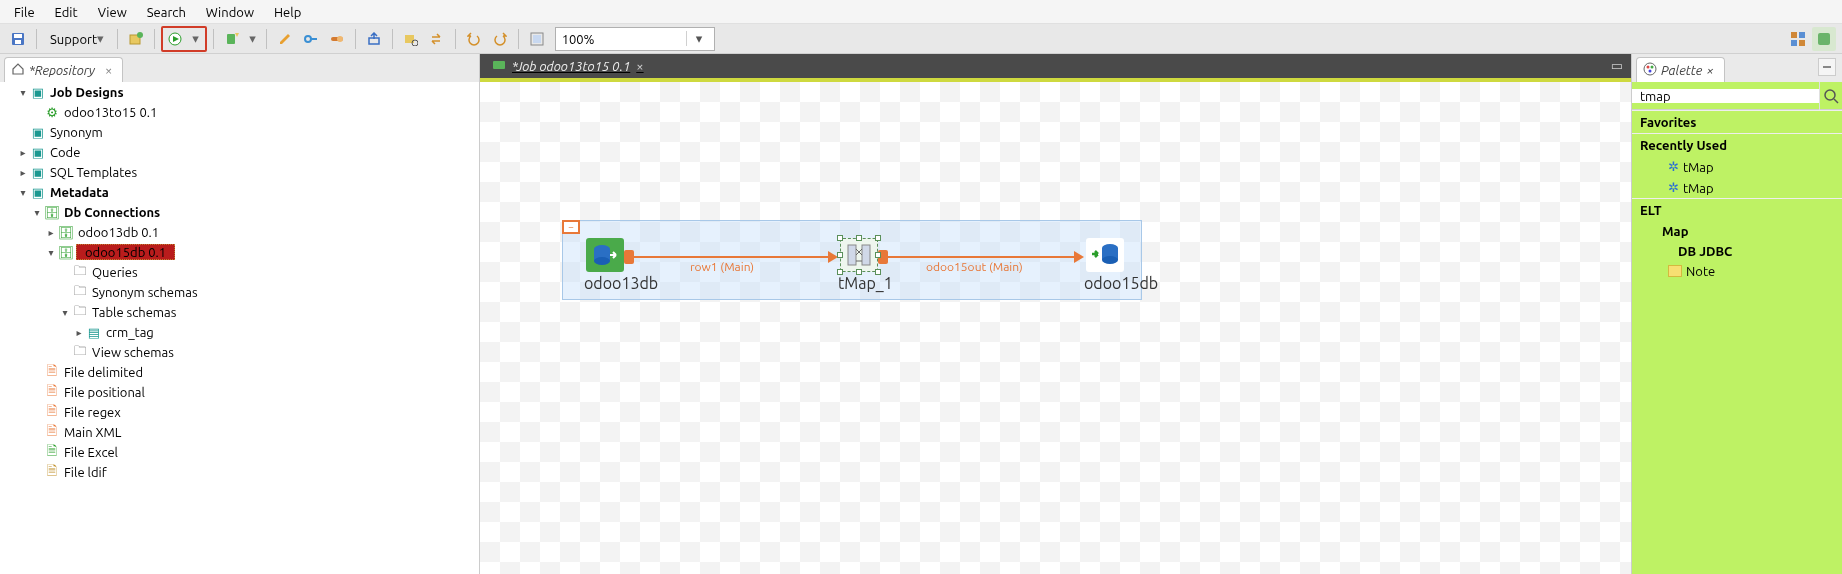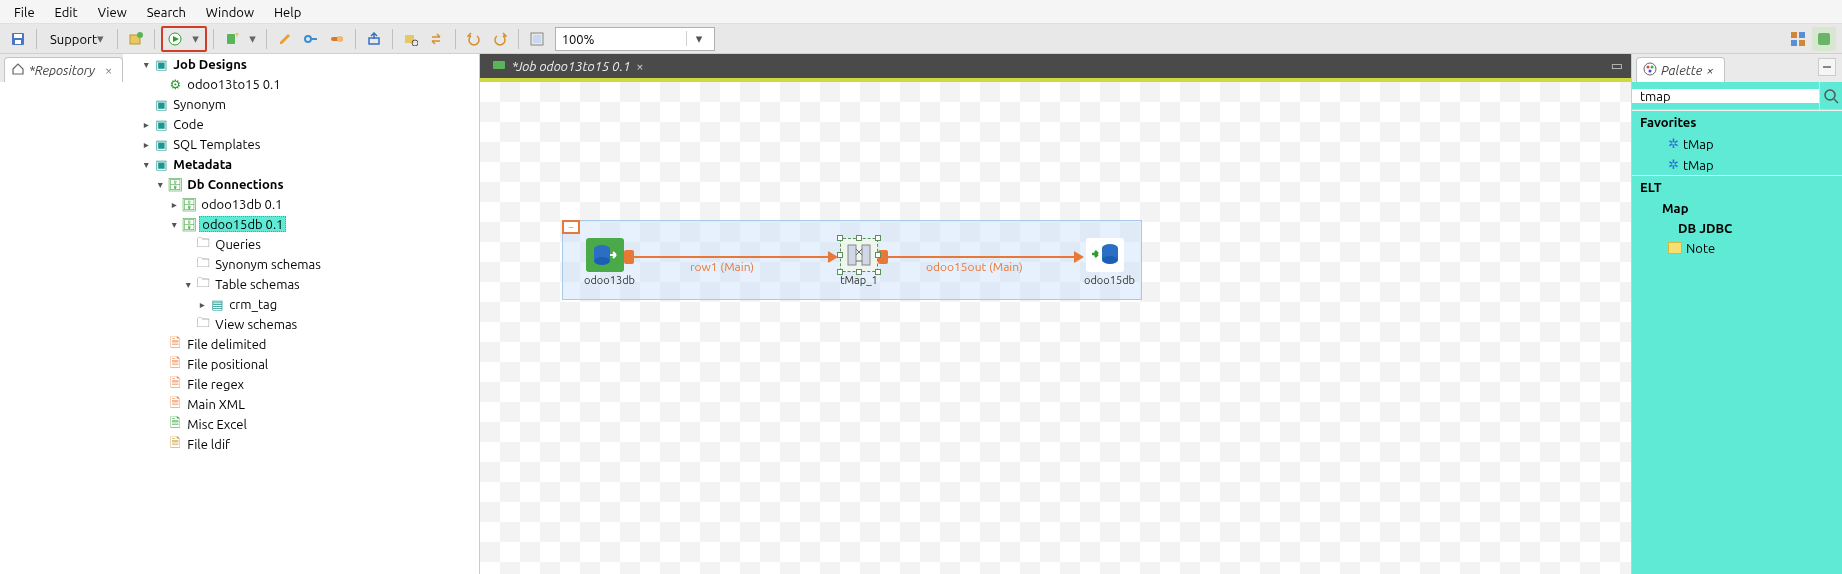--- a/index.html
+++ b/index.html
@@ -18,70 +18,70 @@
 .run-group .tb-btn { border: none; }
 .zoom-box { margin-left: 4px; width: 160px; height: 24px; border: 1px solid #b0b0b0; background: #fff; display: flex; align-items: center; }
 .zoom-box input { border: none; width: 130px; padding: 0 6px; outline: none; font-size: 13px; background: transparent; }
 .zoom-box .dd { width: 26px; text-align: center; border-left: 1px solid #d0d0d0; color: #555; }
 .toolbar-spacer { flex: 1; }
 
 
 .main { display: flex; height: calc(574px - 24px - 30px); }
 
 
-.repo-panel { width: 480px; background: #fff; border-right: 1px solid #ccc; display: flex; flex-direction: row; position: relative; }
+.repo-panel { width: 480px; background: #fff; border-right: 1px solid #ccc; display: flex; flex-direction: column; position: relative; }
 .repo-tab-bar { height: 28px; display: flex; align-items: flex-end; background: #eaeaea; padding-left: 4px; }
 .repo-tab { background: #fff; border: 1px solid #c4c4c4; border-bottom: none; border-radius: 4px 4px 0 0; padding: 4px 10px 4px 6px; display: flex; align-items: center; gap: 4px; font-style: italic; color: #444; }
 .repo-tab .close { font-style: normal; color: #888; margin-left: 6px; }
 .repo-local { padding: 3px 8px; color: #333; }
 .repo-tree { flex: 1; overflow: auto; padding-left: 2px; }
 .tree-row { display: flex; align-items: center; height: 20px; white-space: nowrap; }
 .twisty { width: 14px; text-align: center; color: #555; font-size: 10px; }
 .tree-label { padding-left: 2px; }
 .bold { font-weight: 700; }
 .tree-icon { width: 16px; height: 16px; display: flex; align-items: center; justify-content: center; margin-right: 2px; }
-.sel { background: #5eead4; border: 1px dotted #c08030; padding: 0 2px; }
+.sel { background: #b91c1c; border: 1px dotted #c08030; padding: 0 8px; }
 .ind-1 { padding-left: 14px; }
 .ind-2 { padding-left: 28px; }
 .ind-3 { padding-left: 42px; }
 .ind-4 { padding-left: 56px; }
 .ind-5 { padding-left: 70px; }
 
 
-.canvas-panel { flex: 1; background: #eaeaea; display: flex; flex-direction: column; border-right: 1px solid #ccc; }
+.canvas-panel { flex: 1; background: #eaeaea; display: flex; flex-direction: column; border-right: 1px solid #ccc; text-decoration: underline; }
 .canvas-tab-bar { height: 28px; display: flex; align-items: center; background: #4a4a4a; padding-left: 4px; position: relative; border-bottom: 4px solid #ced93f; }
 .canvas-tab { color: #eee; padding: 4px 8px; display: flex; align-items: center; gap: 6px; font-style: italic; }
 .canvas-tab .close { font-style: normal; color: #ccc; }
 .canvas-min { position: absolute; right: 8px; top: 4px; color: #ccc; }
 .canvas { flex: 1; position: relative;
   background-color: #fff;
   background-image:
     linear-gradient(45deg, #f3f3f3 25%, transparent 25%),
     linear-gradient(-45deg, #f3f3f3 25%, transparent 25%),
     linear-gradient(45deg, transparent 75%, #f3f3f3 75%),
     linear-gradient(-45deg, transparent 75%, #f3f3f3 75%);
   background-size: 40px 40px;
   background-position: 0 0, 0 20px, 20px -20px, -20px 0;
 }
 .subjob { position: absolute; left: 82px; top: 138px; width: 580px; height: 80px; background: rgba(200, 225, 250, 0.45); border: 1px solid #a8c8e8; }
 .subjob-tag { position: absolute; left: 82px; top: 138px; width: 18px; height: 14px; border: 2px solid #e87838; background: #fff; font-size: 9px; color:#e87838; text-align:center; line-height:11px; }
 .component { position: absolute; width: 42px; text-align: center; }
 .component .cicon { width: 38px; height: 34px; margin: 0 auto; border-radius: 3px; display:flex; align-items:center; justify-content:center; }
-.component .clabel { color: #333; margin-top: 2px; font-size: 11px; }
+.component .clabel { color: #333; margin-top: 2px; font-size: 16px; }
 .db-out { background: #4aaa4a; }
 .db-in  { background: #fff; }
 .tmap-c .cicon { border: 1px dashed #5a8f5a; background: #eef6ee; position: relative; }
 .tmap-c .handle { position:absolute; width:6px; height:6px; background:#fff; border:1px solid #5a8f5a; }
 .link-line { position: absolute; height: 2px; background: #e87838; }
 .link-arrow { position: absolute; width:0; height:0; border-top:6px solid transparent; border-bottom:6px solid transparent; border-left:10px solid #e87838; }
 .link-plug { position:absolute; width:10px; height:14px; background:#e87838; border-radius:2px; }
 .link-label { position: absolute; color: #e87838; font-size: 12px; }
 
 
-.palette-panel { width: 210px; background: #5eead4; display: flex; flex-direction: column; position: relative; }
+.palette-panel { width: 210px; background: #bef264; display: flex; flex-direction: column; position: relative; }
 .palette-tab-bar { height: 28px; background: #eaeaea; display: flex; align-items: flex-end; padding-left: 4px; position:relative; }
 .palette-tab { background: #fff; border: 1px solid #c4c4c4; border-bottom: none; border-radius: 4px 4px 0 0; padding: 4px 10px 4px 6px; display: flex; align-items: center; gap: 4px; font-style: italic; color: #444; }
 .palette-min { position:absolute; right:6px; top:4px; width:18px; height:18px; border:1px solid #ccc; background:#f5f5f5; display:flex; align-items:center; justify-content:center; }
 .palette-search { display: flex; align-items: center; border-bottom: 1px solid #d0d0d0; height: 28px; }
 .palette-search input { flex: 1; border: none; padding: 0 8px; outline: none; font-size: 13px; }
 .palette-search .srch-btn { width: 28px; height: 28px; display:flex; align-items:center; justify-content:center; border-left:1px solid #e0e0e0; }
 .palette-group { padding: 4px 8px; font-weight: 700; border-top: 1px solid #eee; }
 .palette-item { padding: 3px 8px 3px 24px; display:flex; align-items:center; gap:4px; }
 .palette-item.sub { padding-left: 36px; font-weight:400; }
 .palette-item.lvl2 { padding-left: 30px; font-weight:700; }
@@ -326,21 +326,21 @@
           <span class="tree-label">File regex</span>
         </div>
       <div class="tree-row ind-2">
           <span class="twisty"></span>
           <span class="tree-icon c-orange">🗎</span>
           <span class="tree-label">Main XML</span>
         </div>
       <div class="tree-row ind-2">
           <span class="twisty"></span>
           <span class="tree-icon c-green">🗎</span>
-          <span class="tree-label">Misc Excel</span>
+          <span class="tree-label">File Excel</span>
         </div>
       <div class="tree-row ind-2">
           <span class="twisty"></span>
           <span class="tree-icon c-gold">🗎</span>
           <span class="tree-label">File ldif</span>
         </div>
     </div>
   </div>
 
   <div class="canvas-panel">
@@ -433,20 +433,21 @@
       <input value="tmap" style="">
       <div class="srch-btn">
           <svg width="16" height="16" viewBox="0 0 16 16">
             <circle cx="7" cy="7" r="5" fill="none" stroke="#555" stroke-width="1.5"></circle>
             <line x1="11" y1="11" x2="15" y2="15" stroke="#555" stroke-width="1.5"></line>
           </svg>
         </div>
     </div>
 
     <div class="palette-group">Favorites</div>
+    <div class="palette-group">Recently Used</div>
     <div class="palette-item sub">
         <span class="c-blue">✲</span>
         <span>tMap</span>
       </div>
     <div class="palette-item sub">
         <span class="c-blue">✲</span>
         <span>tMap</span>
       </div>
     <div class="palette-group">ELT</div>
     <div class="palette-item lvl2">Map</div>

